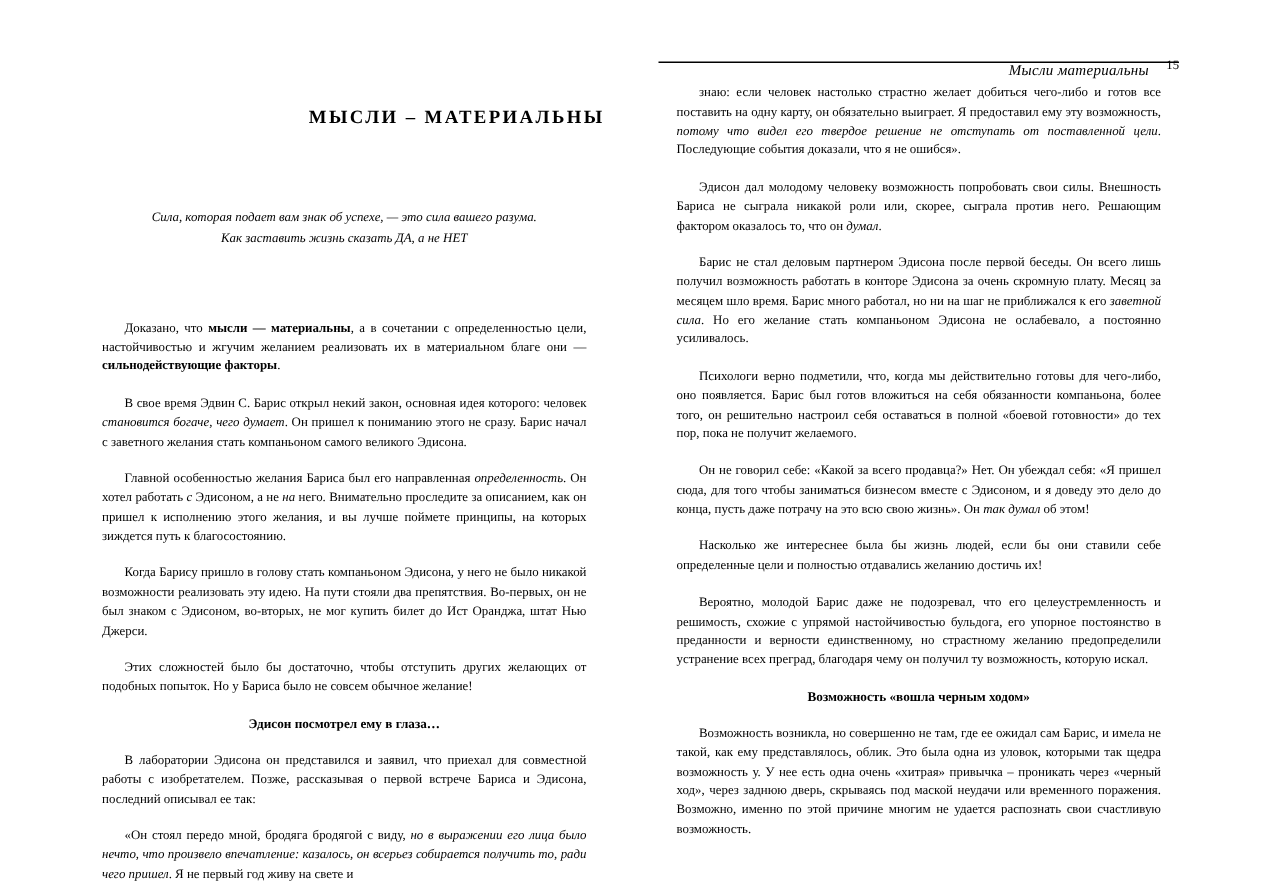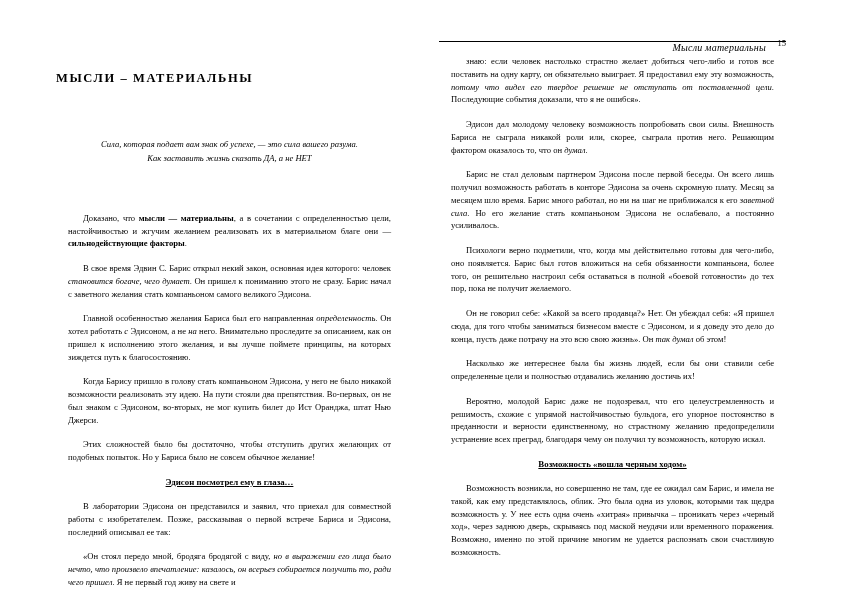--- a/index.html
+++ b/index.html
@@ -52,21 +52,21 @@
   }
   .runhead .pageno {
     position: absolute;
     right: 0;
     top: 12px;
     font-size: 8.5px;
   }
   h1.doc-title {
     font-size: 12.5px;
     font-weight: bold;
-    text-align: left;
+    text-align: right;
     letter-spacing: 1.6px;
     margin: 45px 0 0 0;
   }
   .epigraph {
     margin: 52px 0 0 0;
     text-align: center;
     font-style: italic;
     font-size: 8.6px;
     line-height: 1.62;
   }
@@ -86,21 +86,20 @@
   }
   .col-right p.body.first {
     margin-top: 0;
   }
   h2.subhead {
     font-size: 8.8px;
     font-weight: bold;
     text-align: center;
     margin: 2px 0 10px 0;
     line-height: 1.4;
-    text-decoration: underline;
   }
   i, em { font-style: italic; }
   b, strong { font-weight: bold; }
 </style>
 </head>
 <body>
 
 <div class="page">
   <div class="columns">
 

